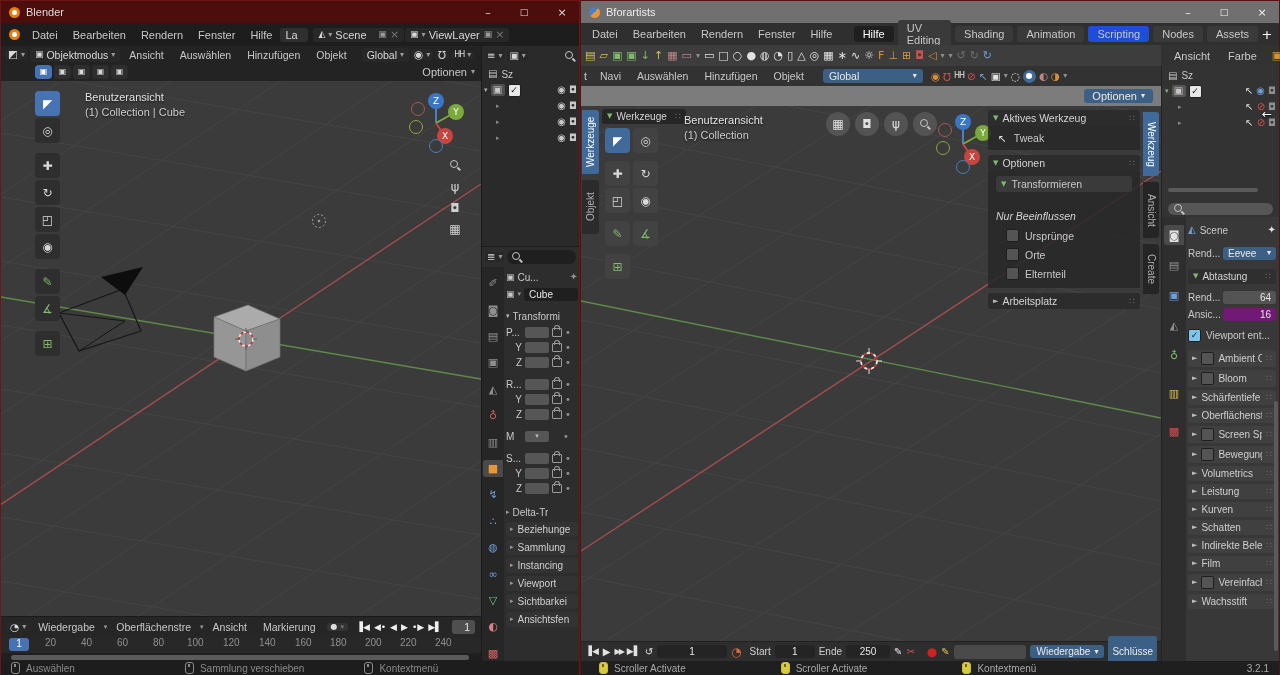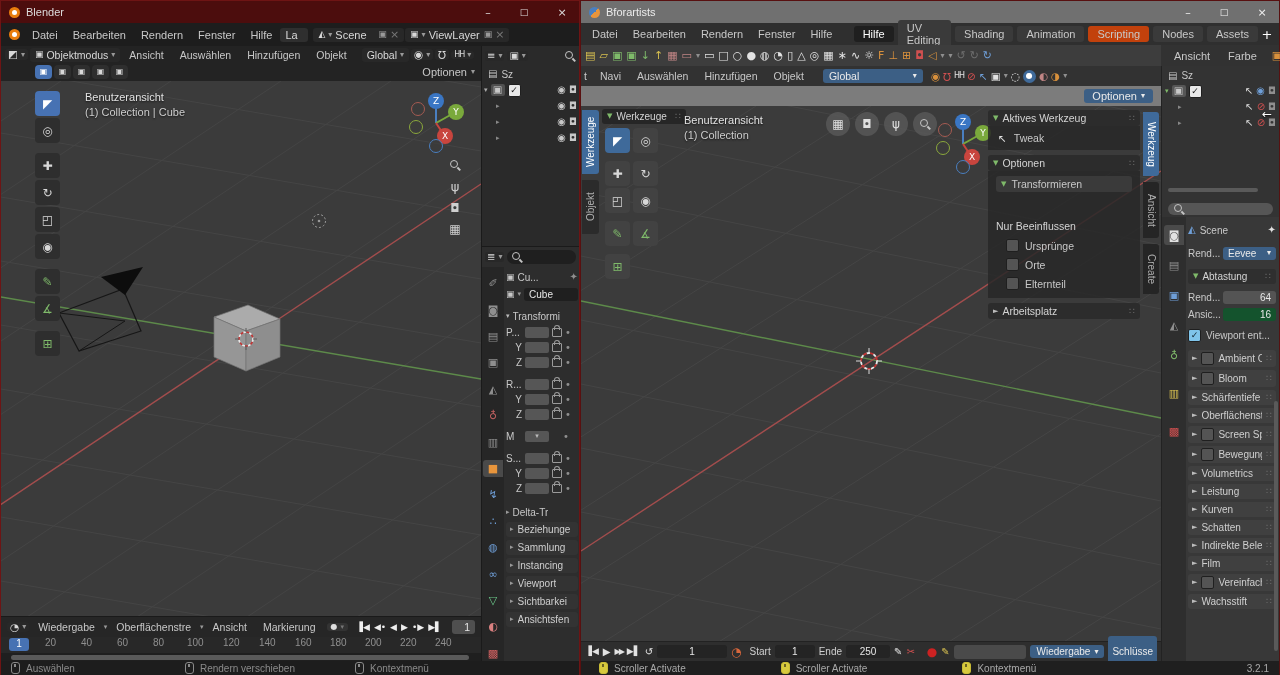--- a/index.html
+++ b/index.html
@@ -513,21 +513,21 @@
     </div>
     <div class="abs" style="left:0;top:36px;width:480px;height:9px;background:#1f1f1f;">
       <div class="abs" style="left:10px;top:2px;width:458px;height:5px;background:#5a5a5a;border-radius:3px;"></div>
     </div>
   </div>
 
   <div class="abs row" style="left:0;top:660px;width:578px;height:14px;background:#1d1d1d;color:#8a8a8a;font-size:10px;">
     <span class="mouse" style="margin-left:10px;"></span>
     <span style="margin-left:6px;">Auswählen</span>
     <span class="mouse" style="margin-left:110px;"></span>
-    <span style="margin-left:6px;">Rendern verschieben</span>
+    <span style="margin-left:6px;">Sammlung verschieben</span>
     <span class="mouse" style="margin-left:60px;"></span>
     <span style="margin-left:6px;">Kontextmenü</span>
     <span class="grow"></span>
     <span style="margin-right:10px;margin-top:44px;">3.2.0</span>
   </div>
 </div>
 
 <div class="win w-bf bf">
 
   <div class="abs row" style="left:0;top:0;width:698px;height:22px;background:#707070;padding:0 0 0 8px;box-sizing:border-box;gap:6px;">
@@ -543,21 +543,21 @@
     <span class="menu">Datei</span>
     <span class="menu">Bearbeiten</span>
     <span class="menu">Rendern</span>
     <span class="menu">Fenster</span>
     <span class="menu">Hilfe</span>
     <span style="width:18px;"></span>
     <span class="menu" style="background:#1f1f1f;color:#fff;border-radius:3px;padding:2px 9px;">Hilfe</span>
     <span class="menu" style="background:#3a3a3a;border-radius:3px;padding:2px 9px;margin-left:3px;">UV Editing</span>
     <span class="menu" style="background:#3a3a3a;border-radius:3px;padding:2px 9px;margin-left:3px;">Shading</span>
     <span class="menu" style="background:#3a3a3a;border-radius:3px;padding:2px 9px;margin-left:3px;">Animation</span>
-    <span class="menu" style="background:#c2410c;border-radius:3px;padding:2px 9px;margin-left:3px;">Scripting</span>
+    <span class="menu" style="background:#1d4ed8;border-radius:3px;padding:2px 9px;margin-left:3px;">Scripting</span>
     <span class="menu" style="background:#3a3a3a;border-radius:3px;padding:2px 9px;margin-left:3px;">Nodes</span>
     <span class="menu" style="background:#3a3a3a;border-radius:3px;padding:2px 9px;margin-left:3px;">Assets</span>
     <span class="ic" style="width:16px;color:#fff;font-size:13px;">+</span>
   </div>
 
   <div class="abs row" style="left:0;top:44px;width:580px;height:21px;background:#3d3d3d;padding:0 4px;box-sizing:border-box;gap:4px;font-size:11px;">
     <span class="ic c-y">▤</span>
     <span class="ic c-y">▱</span>
     <span class="ic c-g">▣</span>
     <span class="ic c-g">▣</span>
@@ -758,21 +758,21 @@
       <div class="phead" style="background:#2c2c2c;margin-top:5px;">
         <span class="ic c-g" style="font-size:7px;">▼</span>
         <span class="nw">Optionen</span>
         <span class="grip ic">∷</span>
       </div>
       <div style="background:rgba(40,40,40,.85);padding:5px 8px 8px;">
         <div class="row" style="gap:5px;background:#3a3a3a;border-radius:3px;padding:2px 5px;">
           <span class="ic c-g" style="font-size:7px;">▼</span>
           <span class="nw">Transformieren</span>
         </div>
-        <div style="margin-top:28px;color:#d4d4d4;">Nur Beeinflussen</div>
+        <div style="margin-top:18px;color:#d4d4d4;font-style:italic;">Nur Beeinflussen</div>
         <div class="row" style="gap:6px;margin:7px 0 0 10px;">
               <span class="cb"></span>
               <span>Ursprünge</span>
             </div>
         <div class="row" style="gap:6px;margin:6px 0 0 10px;">
               <span class="cb"></span>
               <span>Orte</span>
             </div>
         <div class="row" style="gap:6px;margin:6px 0 0 10px;">
               <span class="cb"></span>
@@ -872,21 +872,21 @@
         <span class="ic c-g" style="font-size:7px;">▼</span>
         <span class="nw">Abtastung</span>
         <span class="grip ic">∷</span>
       </div>
       <div class="row" style="gap:3px;height:17px;margin-top:5px;">
         <span class="nw" style="width:32px;">Rend...</span>
         <span class="field" style="flex:1;text-align:right;background:#545454;">64</span>
       </div>
       <div class="row" style="gap:3px;height:17px;">
         <span class="nw" style="width:32px;">Ansic...</span>
-        <span class="field" style="flex:1;text-align:right;background:#14532d;">16</span>
+        <span class="field" style="flex:1;text-align:right;background:#701a75;">16</span>
       </div>
       <div class="row" style="gap:5px;height:18px;margin-top:3px;">
         <span class="cb lt">✓</span>
         <span class="nw">Viewport ent...</span>
       </div>
       <div style="margin-top:6px;">
         <div class="cpanel">
               <span class="ic" style="font-size:7px;color:#bbb;">►</span>
               <span class="cb"></span>
               <span class="nw">Ambient Occ</span>

